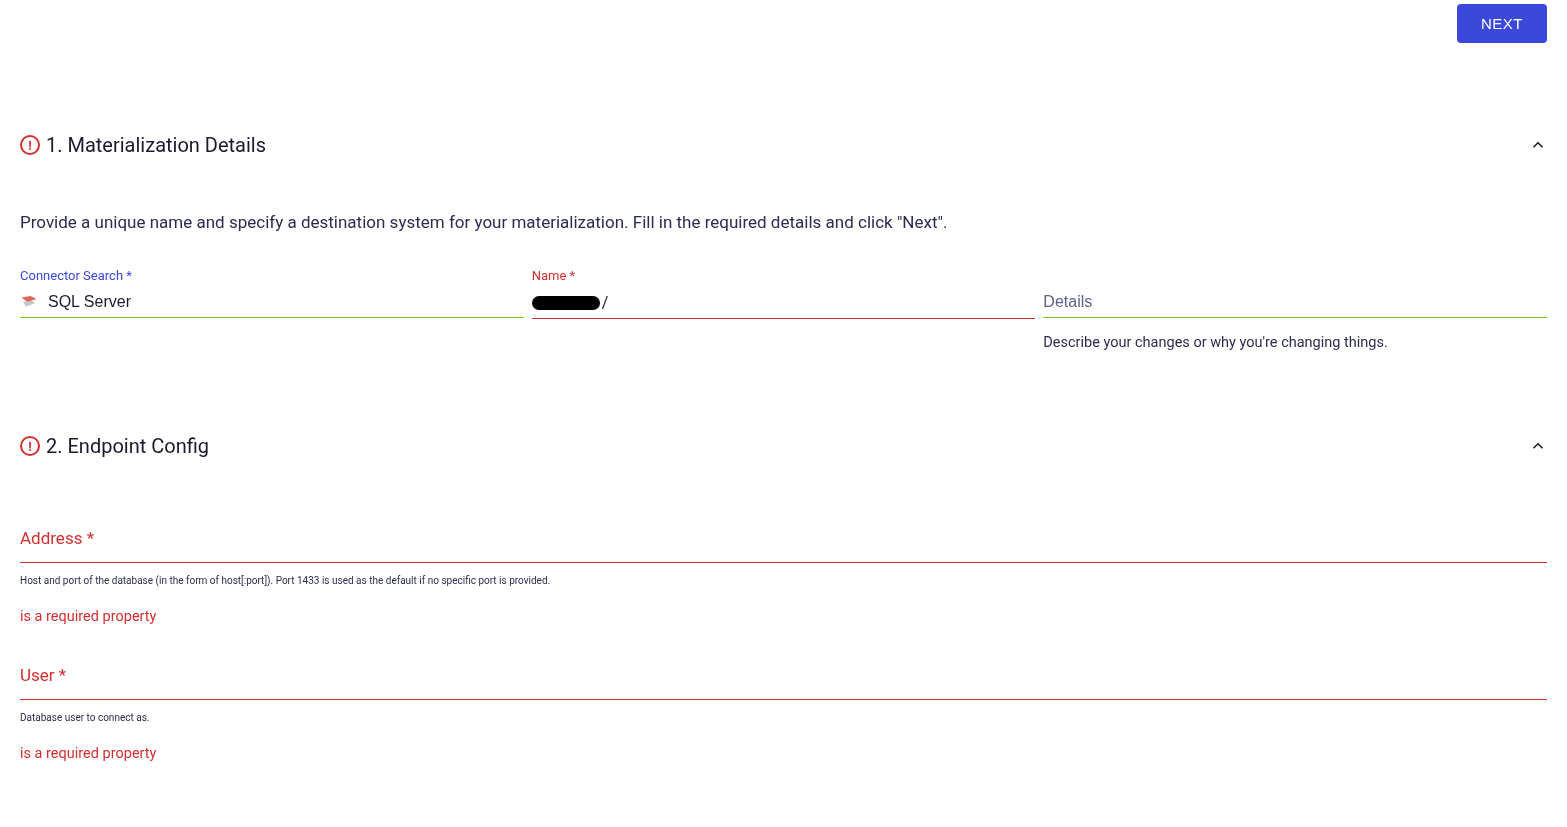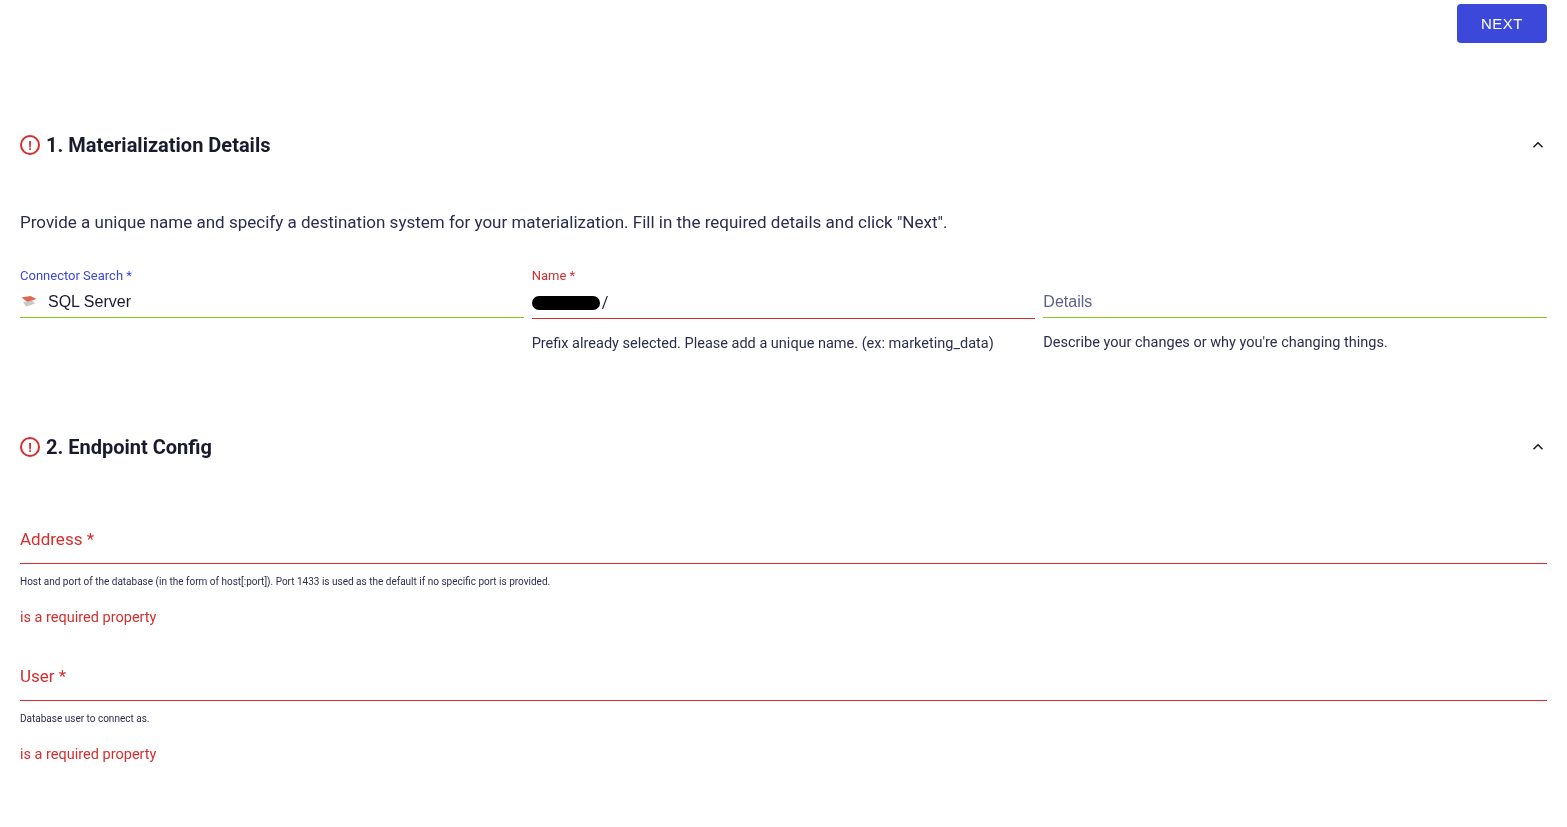--- a/index.html
+++ b/index.html
@@ -55,21 +55,21 @@
       display: inline-flex;
       align-items: center;
       justify-content: center;
       color: #d32f2f;
       font-size: 13px;
       font-weight: bold;
       flex-shrink: 0;
     }
     .section-title {
       font-size: 20px;
-      font-weight: 700;
+      font-weight: 400;
       color: #1a1a2e;
     }
     .chevron {
       width: 18px;
       height: 18px;
     }
     .chevron svg {
       width: 100%;
       height: 100%;
       stroke: #1a1a1a;
@@ -215,21 +215,20 @@
       </div>
     </div>
 
     <div class="field">
       <label class="field-label error">Name *</label>
       <div class="field-input-wrap error">
         <span class="prefix-chip"></span>
         <span class="prefix-slash">/</span>
         <input class="field-input" type="text" value="" style="">
       </div>
-      <div class="field-helper">Prefix already selected. Please add a unique name. (ex: marketing_data)</div>
     </div>
 
     <div class="field">
       <label class="field-label" style="visibility:hidden;">.</label>
       <div class="field-input-wrap">
         <input class="field-input" type="text" placeholder="Details" style="">
       </div>
       <div class="field-helper">Describe your changes or why you're changing things.</div>
     </div>
   </div>

